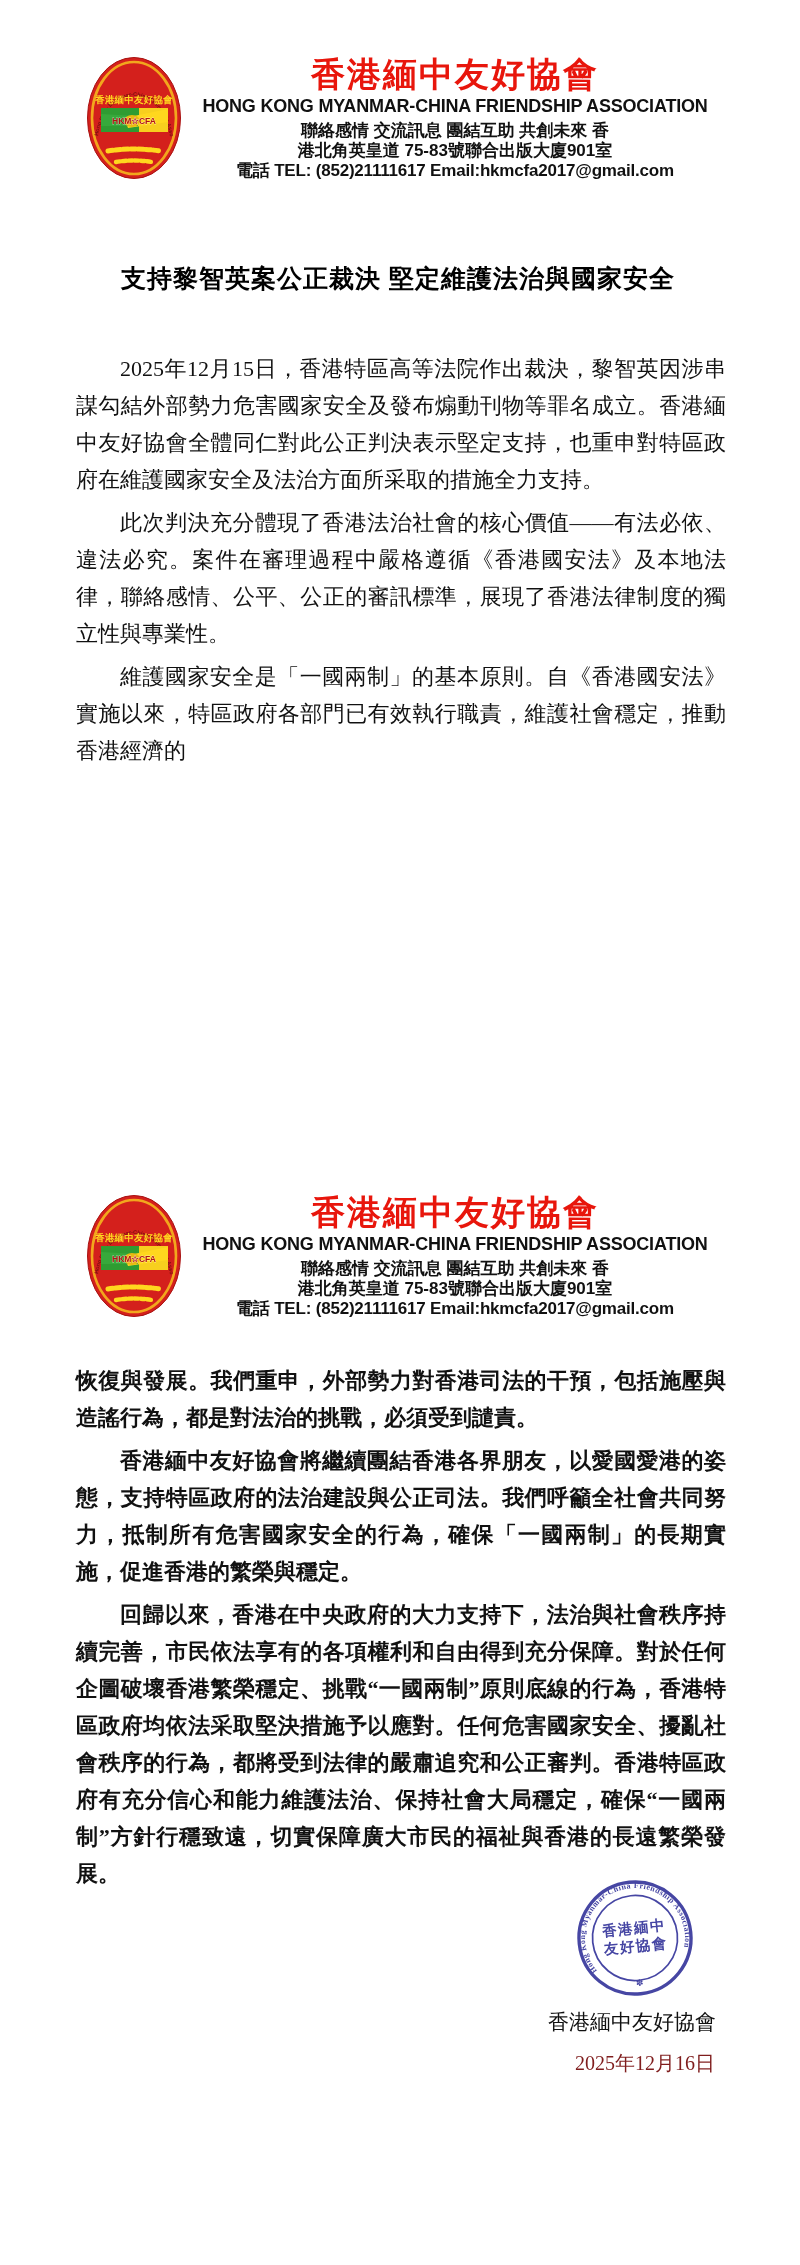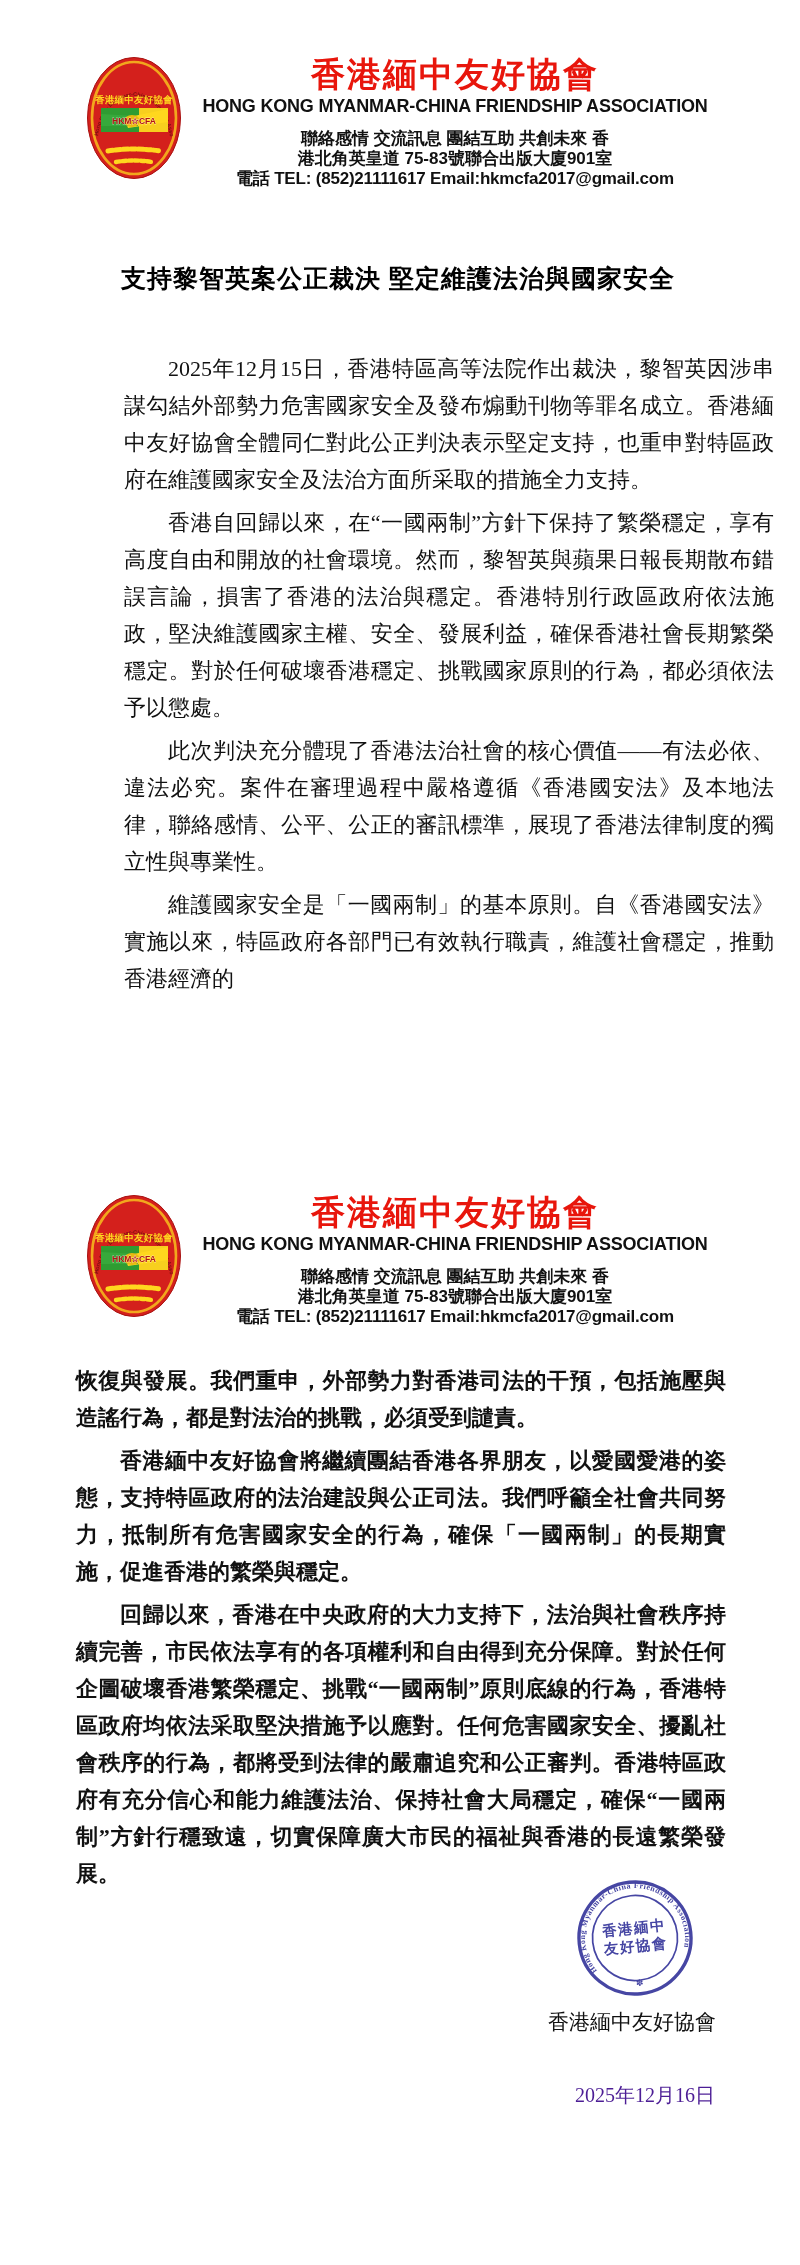--- a/index.html
+++ b/index.html
@@ -7,39 +7,39 @@
         font-family:"Liberation Serif","DejaVu Serif",serif;color:#1a1a1a;}
 
   
   .assoc-header{position:absolute;left:0;width:800px;height:150px;}
   .assoc-header .logo{position:absolute;left:86px;top:2px;width:96px;height:124px;}
   .htext{position:absolute;left:130px;top:0;width:650px;text-align:center;
          font-family:"Liberation Sans","DejaVu Sans",sans-serif;}
   .cn-title{font-size:34px;line-height:40px;font-weight:bold;color:#e8160c;letter-spacing:2px;}
   .en-title{font-size:18px;line-height:21px;font-weight:bold;color:#111;letter-spacing:-0.2px;margin-top:2px;}
   .tagline,.addr,.contact{font-size:17px;line-height:20px;font-weight:bold;color:#111;}
-  .tagline{margin-top:12px;text-align:center;}
+  .tagline{margin-top:4px;text-align:center;}
   .contact{letter-spacing:-0.2px;}
 
   
   .doc-title{position:absolute;top:262px;left:0;width:796px;margin:0;text-align:center;
              font-size:25px;font-weight:bold;letter-spacing:1px;color:#000;
              font-family:"Liberation Sans","DejaVu Sans",sans-serif;}
   .bodyblock{position:absolute;left:76px;width:650px;font-size:22px;line-height:37px;
              text-align:justify;color:#111;}
   .bodyblock p{margin:0 0 6px 0;text-indent:2em;}
   .bodyblock p.noindent{text-indent:0;}
-  #body1{top:350px;margin-left:48px;}
+  #body1{top:350px;}
   #body2{top:1362px;font-weight:bold;}
 
   .stamp{position:absolute;left:575px;top:1878px;width:120px;height:120px;}
   .signoff{position:absolute;top:2008px;left:477px;width:310px;text-align:center;
            font-size:21px;color:#111;}
   .docdate{position:absolute;top:2050px;left:495px;width:300px;text-align:center;
-           font-size:20px;color:#4c1d95;margin-top:32px;}
+           font-size:20px;color:#7f1d1d;}
 </style>
 </head>
 <body>
 
 <div id="page">
 
   <header class="assoc-header" style="top:54px;">
     <div class="logo">
       <svg viewBox="0 0 96 124" width="96" height="124">
         <ellipse cx="48" cy="62" rx="46.5" ry="60.5" fill="#d4201c" stroke="#a81212" stroke-width="1"></ellipse>
@@ -69,21 +69,20 @@
       <div class="tagline">聯絡感情 交流訊息 團結互助 共創未來  香</div>
       <div class="addr">港北角英皇道 75-83號聯合出版大廈901室</div>
       <div class="contact">電話 TEL:  (852)21111617 Email:hkmcfa2017@gmail.com</div>
     </div>
   </header>
 
   <h1 class="doc-title">支持黎智英案公正裁決 堅定維護法治與國家安全</h1>
 
   <section class="bodyblock" id="body1">
     <p>2025年12月15日，香港特區高等法院作出裁決，黎智英因涉串謀勾結外部勢力危害國家安全及發布煽動刊物等罪名成立。香港緬中友好協會全體同仁對此公正判決表示堅定支持，也重申對特區政府在維護國家安全及法治方面所采取的措施全力支持。</p>
-    <p>香港自回歸以來，在“一國兩制”方針下保持了繁榮穩定，享有高度自由和開放的社會環境。然而，黎智英與蘋果日報長期散布錯誤言論，損害了香港的法治與穩定。香港特別行政區政府依法施政，堅決維護國家主權、安全、發展利益，確保香港社會長期繁榮穩定。對於任何破壞香港穩定、挑戰國家原則的行為，都必須依法予以懲處。</p>
     <p>此次判決充分體現了香港法治社會的核心價值——有法必依、違法必究。案件在審理過程中嚴格遵循《香港國安法》及本地法律，聯絡感情、公平、公正的審訊標準，展現了香港法律制度的獨立性與專業性。</p>
     <p>維護國家安全是「一國兩制」的基本原則。自《香港國安法》實施以來，特區政府各部門已有效執行職責，維護社會穩定，推動香港經濟的</p>
   </section>
 
   <header class="assoc-header" style="top:1192px;">
     <div class="logo">
       <svg viewBox="0 0 96 124" width="96" height="124">
         <ellipse cx="48" cy="62" rx="46.5" ry="60.5" fill="#d4201c" stroke="#a81212" stroke-width="1"></ellipse>
         <ellipse cx="48" cy="62" rx="42" ry="56" fill="none" stroke="#f2a71d" stroke-width="2.6"></ellipse>
         <path id="logoArc2" d="M 12,80 A 37,52 0 0 1 84,80" fill="none"></path>

